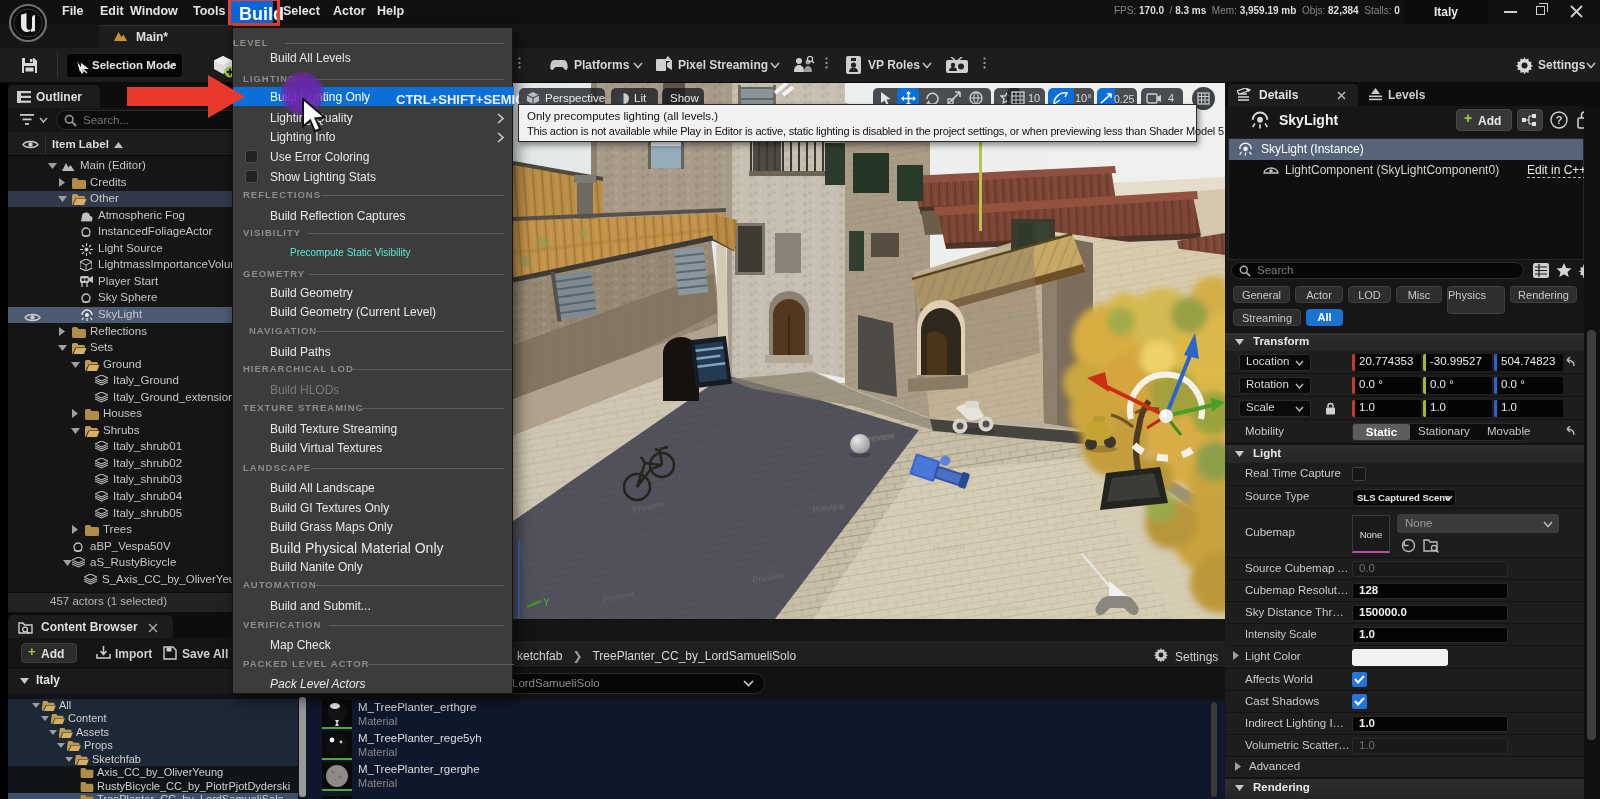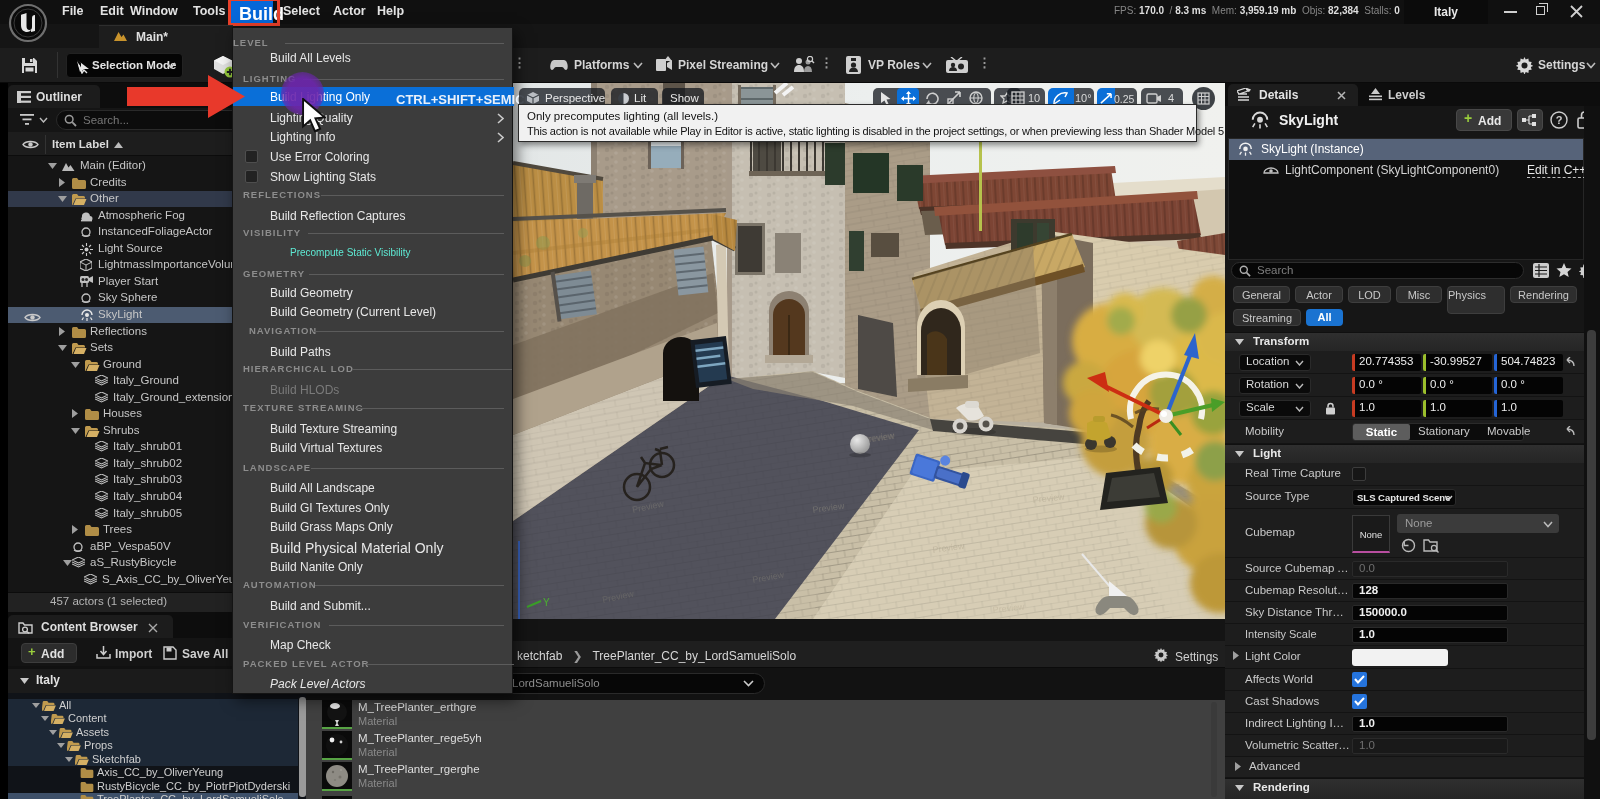--- a/index.html
+++ b/index.html
@@ -810,21 +810,21 @@
 <rect x="466" y="52" width="3" height="96" fill="#b6c24c"></rect>
 
 <path d="M262 10 l12 -10 M270 12 l10 -8" stroke="#f4f4f4" stroke-width="4"></path>
 
 <path d="M6 458 v78" stroke="#3a66c4" stroke-width="2"></path>
 <path d="M14 524 l14 -6" stroke="#3a9e28" stroke-width="2"></path>
 <text x="30" y="523" font-size="10" fill="#4ab030" font-family="Liberation Sans">Y</text>
 </svg>
 </div>
 
-<div class="abs" id="cbright" style="left:306px;top:619px;width:919px;height:180px;background:#404040;overflow:hidden;">
+<div class="abs" id="cbright" style="left:306px;top:619px;width:919px;height:180px;background:#0f172a;overflow:hidden;">
 
   <div class="abs" style="left:0;top:0;width:919px;height:22px;background:#141414;"></div>
 
   <div class="abs" style="left:0;top:22px;width:919px;height:27px;background:#1f1f1f;border-bottom:1px solid #0b0b0b;"></div>
   <div class="abs ellip" style="left:211px;top:30px;width:560px;font-size:12px;color:#d6d6d6;">ketchfab&nbsp;&nbsp;&nbsp;<span style="color:#9a9a9a;">❯</span>&nbsp;&nbsp;&nbsp;TreePlanter_CC_by_LordSamueliSolo</div>
   <svg class="abs" style="left:848px;top:29px;" width="14" height="14" viewBox="0 0 17 17">
       <path d="M8.5 0 l1.2 2.5 2.7-.9 .4 2.9 2.9 .4-.9 2.7 2.5 1.2-2.5 1.2 .9 2.7-2.9 .4-.4 2.9-2.7-.9-1.2 2.5-1.2-2.5-2.7 .9-.4-2.9-2.9-.4 .9-2.7-2.5-1.2 2.5-1.2-.9-2.7 2.9-.4 .4-2.9 2.7 .9z" fill="#c9c9c9"></path>
       <circle cx="8.5" cy="8.5" r="3" fill="#1f1f1f"></circle>
     </svg>
   <div class="abs" style="left:869px;top:31px;font-size:12px;color:#d0d0d0;">Settings</div>

